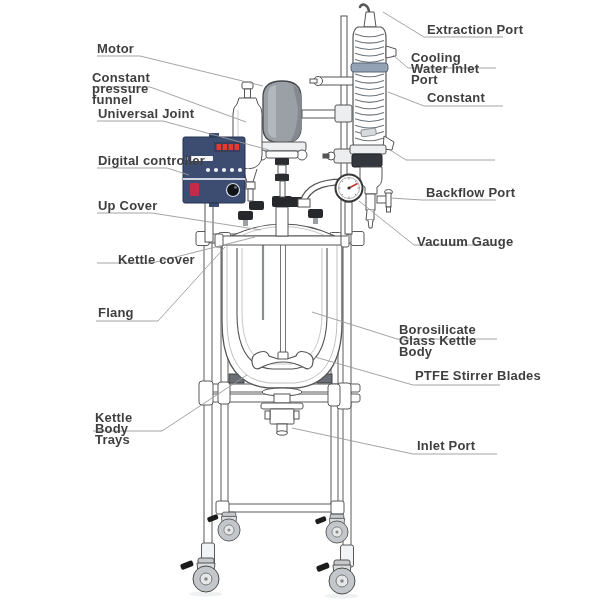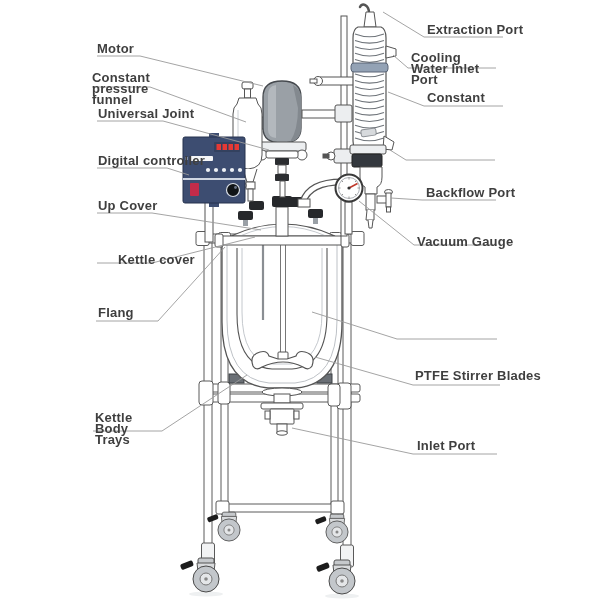--- a/index.html
+++ b/index.html
@@ -264,15 +264,16 @@
   <div class="lbl" style="left:98px;top:200px;">Up Cover</div>
   <div class="lbl" style="left:98px;top:254px;margin-left:20px;">Kettle cover</div>
   <div class="lbl" style="left:98px;top:307px;">Flang</div>
   <div class="lbl wrap" style="left:95px;top:404px;width:64px;">Kettle Body Trays</div>
 
   <div class="lbl" style="left:427px;top:24px;">Extraction Port</div>
   <div class="lbl wrap" style="left:411px;top:44px;width:80px;">Cooling Water Inlet Port</div>
   <div class="lbl" style="left:427px;top:92px;">Constant</div>
   <div class="lbl" style="left:426px;top:187px;">Backflow Port</div>
   <div class="lbl" style="left:417px;top:236px;">Vacuum Gauge</div>
+  <div class="lbl wrap" style="left:399px;top:316px;width:95px;">Borosilicate Glass Kettle Body</div>
   <div class="lbl" style="left:415px;top:370px;">PTFE Stirrer Blades</div>
   <div class="lbl" style="left:417px;top:440px;">Inlet Port</div>
 </div>
 
 </body></html>

